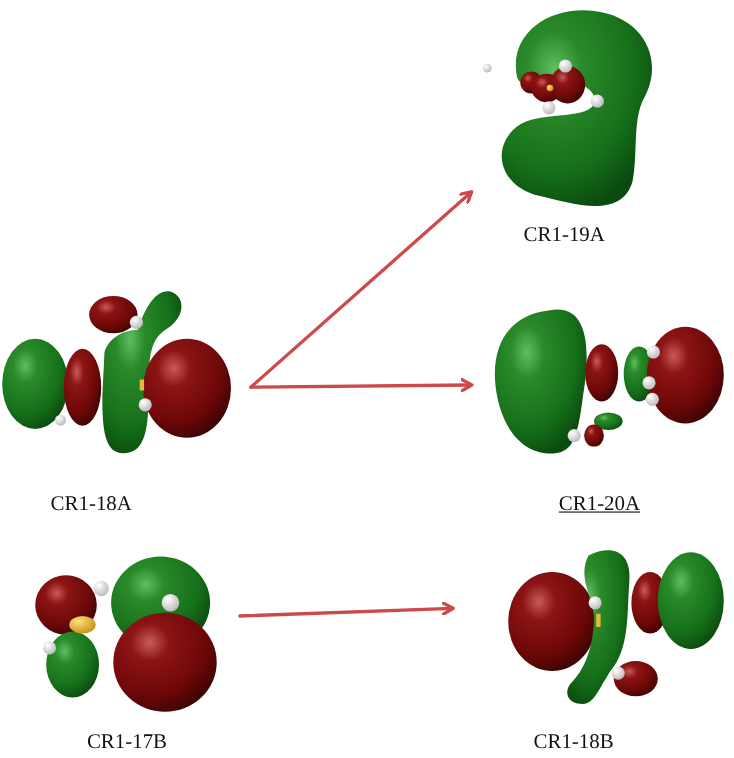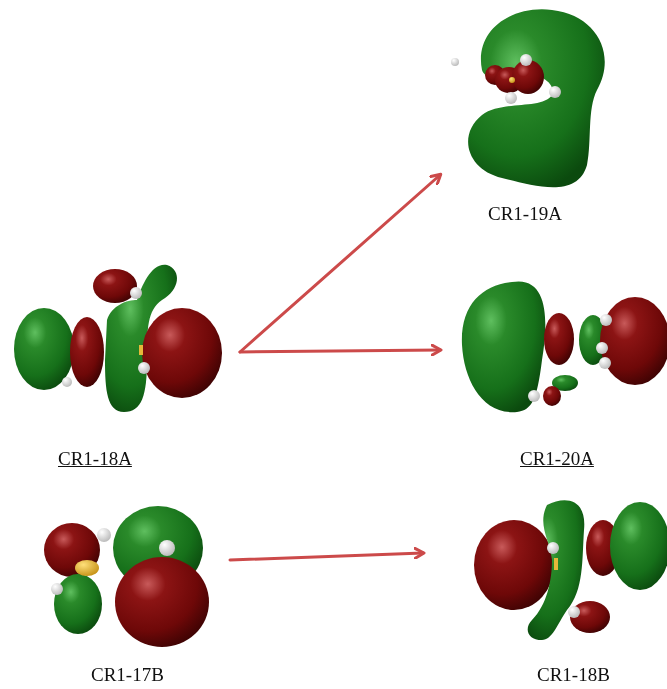--- a/index.html
+++ b/index.html
@@ -1,17 +1,17 @@
 <!DOCTYPE html>
 <html><head>
   <meta charset="utf-8">
   <style>
     html, body { margin: 0; padding: 0; background: #ffffff; }
     body { width: 667px; height: 689px; position: relative; overflow: hidden; font-family: "Liberation Serif", serif; }
-    .canvas { position: absolute; left: 12px; top: 0; width: 532px; height: 689px; }
+    .canvas { position: absolute; left: 0; top: 0; width: 532px; height: 689px; }
     .label { position: absolute; font-size: 19px; color: #111; white-space: nowrap; font-family: "Liberation Serif", serif; }
     svg { position: absolute; left: 0; top: 0; }
   </style>
 </head>
 <body>
 
 <div class="canvas">
 <svg width="667" height="689" viewBox="0 0 667 689" xmlns="http://www.w3.org/2000/svg">
   <defs>
     <radialGradient id="gG" cx="35%" cy="30%" r="75%">
@@ -97,17 +97,17 @@
     <circle cx="562" cy="612" r="6" fill="url(#hG)"></circle>
     <rect x="542" y="558" width="4" height="12" fill="#e6b83a"></rect>
   </g>
 
   <line x1="228" y1="352" x2="428" y2="175" stroke="#cc4a4a" stroke-width="3" stroke-linecap="round" marker-end="url(#arrowhead)"></line>
   <line x1="228" y1="352" x2="428" y2="350" stroke="#cc4a4a" stroke-width="3" stroke-linecap="round" marker-end="url(#arrowhead)"></line>
   <line x1="218" y1="560" x2="411" y2="553" stroke="#cc4a4a" stroke-width="3" stroke-linecap="round" marker-end="url(#arrowhead)"></line>
 </svg>
 
 <div class="label" style="left:476px; top:203px;">CR1-19A</div>
-<div class="label" style="left:46px; top:448px;text-decoration:underline;">CR1-18A</div>
+<div class="label" style="left:46px; top:448px;">CR1-18A</div>
 <div class="label" style="left:508px; top:448px;text-decoration:underline;">CR1-20A</div>
 <div class="label" style="left:79px; top:664px;text-align:center;">CR1-17B</div>
-<div class="label" style="left:485px; top:664px;margin-left:40px;">CR1-18B</div>
+<div class="label" style="left:485px; top:664px;">CR1-18B</div>
 </div>
 
 </body></html>

